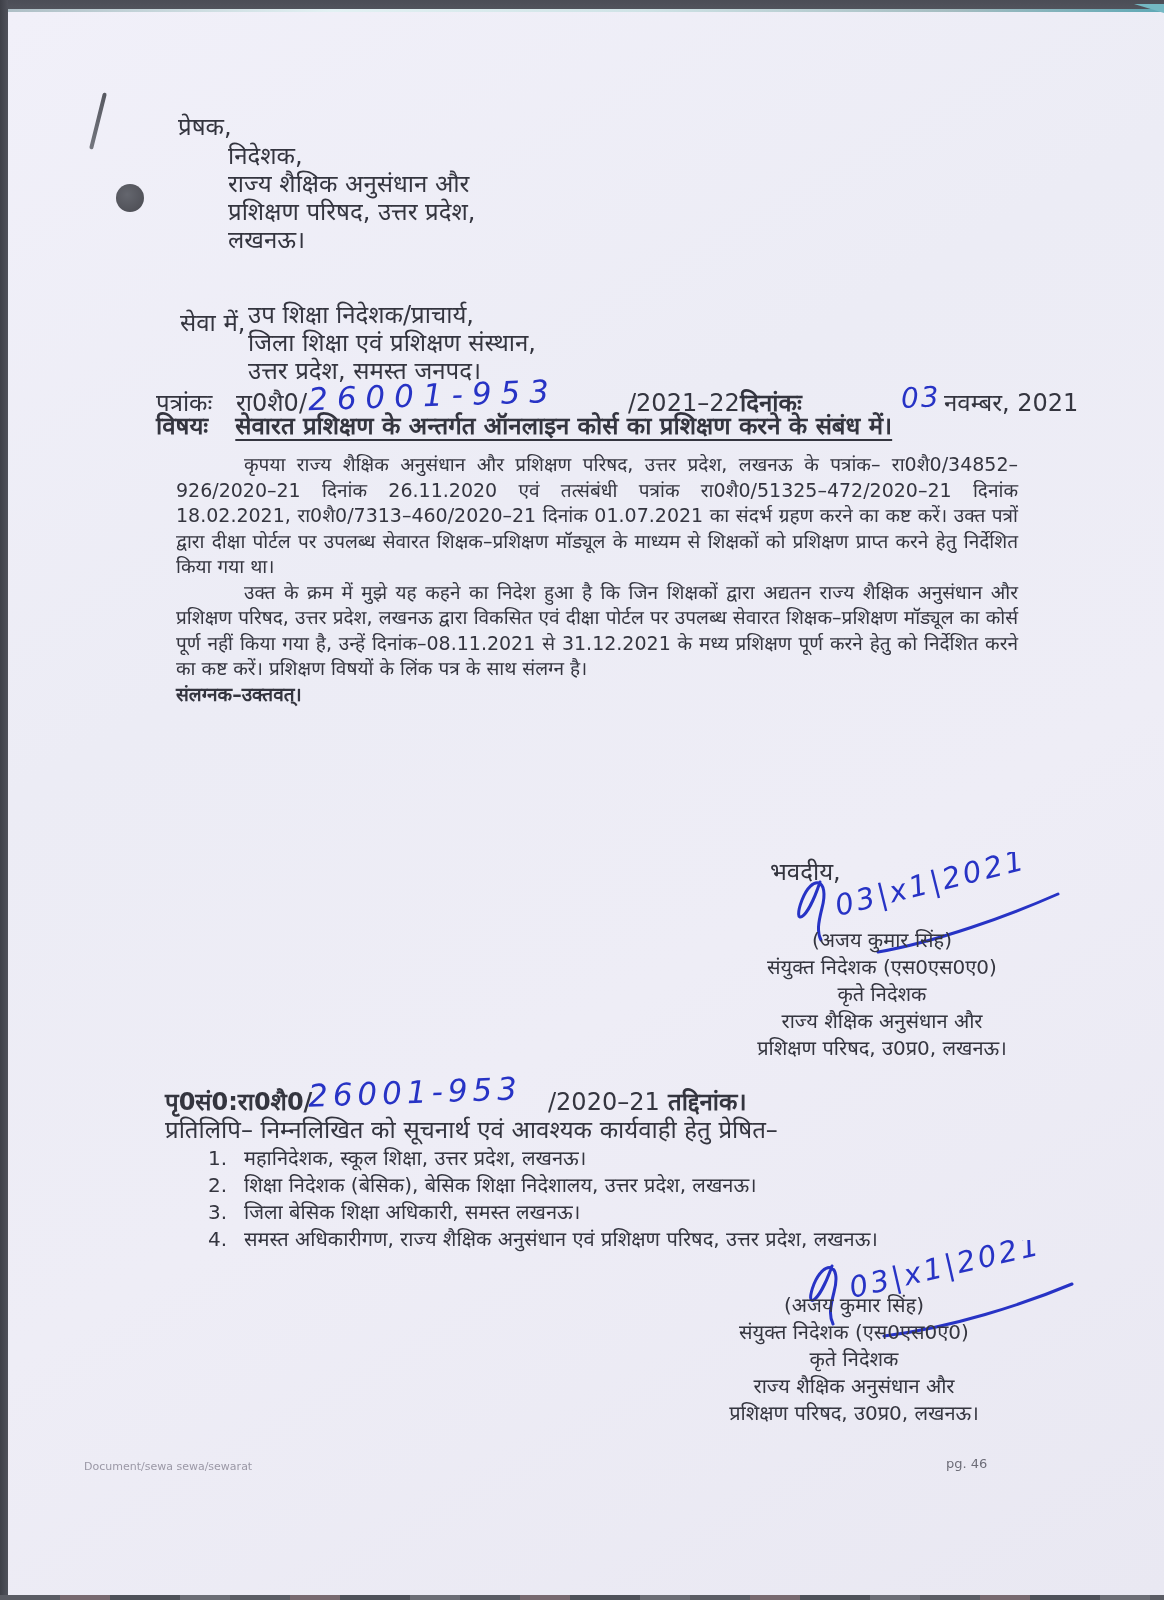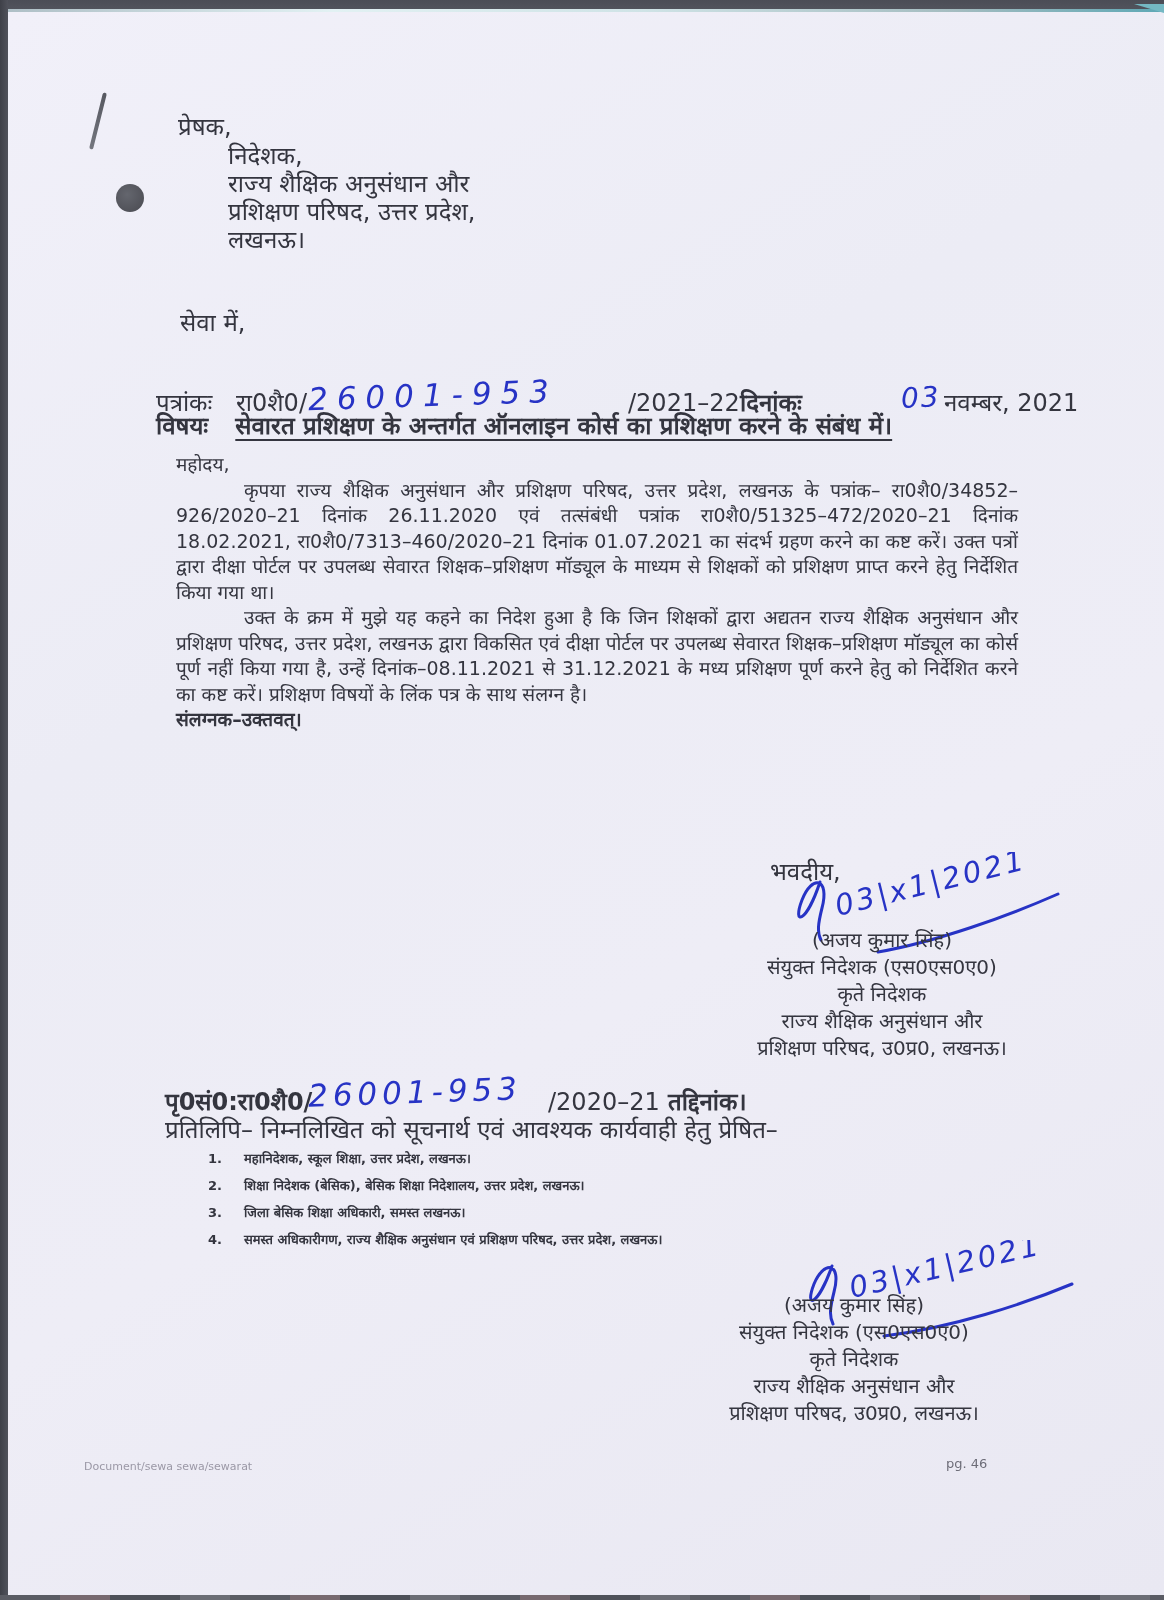--- a/index.html
+++ b/index.html
@@ -49,21 +49,21 @@
   .hw-day{font-size:28px;letter-spacing:2px;transform:rotate(-3deg);}
   .sig-block{text-align:center;font-size:20px;line-height:27px;}
   .sig-svg text{
     fill:#2733c5;font-size:29px;font-style:italic;letter-spacing:3px;
     font-family:"DejaVu Sans","Liberation Sans",sans-serif;
   }
   .sig-svg path{stroke:#2733c5;stroke-width:3;fill:none;stroke-linecap:round;}
   .copy-list{margin:0;padding:0;list-style:none;counter-reset:cl;}
   .copy-list li{
     counter-increment:cl;position:relative;padding-left:36px;
-    font-size:13px;line-height:27px;white-space:nowrap;font-weight:bold;
+    font-size:20px;line-height:27px;white-space:nowrap;
   }
   .copy-list li::before{content:counter(cl) ".";position:absolute;left:0;}
   .footer-small{font-size:11px;color:#9b98a6;}
   .footer-page{font-size:13px;color:#6d6d78;}
 </style>
 </head>
 <body>
 
 <div class="edge-top"></div>
 <div class="edge-left"></div>
@@ -75,38 +75,42 @@
 
   <div class="abs line" style="left:170px;top:101px;">प्रेषक,</div>
   <div class="abs" style="left:220px;top:130px;">
     <div class="line">निदेशक,</div>
     <div class="line">राज्य शैक्षिक अनुसंधान और</div>
     <div class="line">प्रशिक्षण परिषद, उत्तर प्रदेश,</div>
     <div class="line">लखनऊ।</div>
   </div>
 
   <div class="abs line" style="left:172px;top:260px;margin-top:37px;">सेवा में,</div>
+  <div class="abs" style="left:240px;top:289px;">
+    <div class="line">उप शिक्षा निदेशक/प्राचार्य,</div>
+    <div class="line">जिला शिक्षा एवं प्रशिक्षण संस्थान,</div>
+    <div class="line">उत्तर प्रदेश, समस्त जनपद।</div>
+  </div>
 
   <div class="abs" style="left:0;top:371px;width:100%;height:40px;">
     <span class="abs line" style="left:148px;top:6px;">पत्रांकः</span>
     <span class="abs line" style="left:228px;top:6px;">रा0शै0/</span>
     <span class="abs hw hw-num1" style="left:300px;top:-6px;">26001-953</span>
     <span class="abs line" style="left:620px;top:6px;">/2021–22</span>
     <span class="abs line bold" style="left:732px;top:6px;">दिनांकः</span>
     <span class="abs hw hw-day" style="left:893px;top:-2px;">03</span>
     <span class="abs line" style="left:936px;top:6px;">नवम्बर, 2021</span>
   </div>
 
   <div class="abs" style="left:148px;top:400px;width:900px;">
     <span class="line bold">विषयः</span>
     <span class="line subject-text" style="margin-left:22px;">सेवारत प्रशिक्षण के अन्तर्गत ऑनलाइन कोर्स का प्रशिक्षण करने के संबंध में।</span>
   </div>
 
   <div class="abs body-text" style="left:168px;top:440px;width:842px;">
-    <p>महोदय,</p>
     <p class="indent">कृपया राज्य शैक्षिक अनुसंधान और प्रशिक्षण परिषद, उत्तर प्रदेश, लखनऊ के पत्रांक– रा0शै0/34852–926/2020–21 दिनांक 26.11.2020 एवं तत्संबंधी पत्रांक रा0शै0/51325–472/2020–21 दिनांक 18.02.2021, रा0शै0/7313–460/2020–21 दिनांक 01.07.2021 का संदर्भ ग्रहण करने का कष्ट करें। उक्त पत्रों द्वारा दीक्षा पोर्टल पर उपलब्ध सेवारत शिक्षक–प्रशिक्षण मॉड्यूल के माध्यम से शिक्षकों को प्रशिक्षण प्राप्त करने हेतु निर्देशित किया गया था।</p>
     <p class="indent">उक्त के क्रम में मुझे यह कहने का निदेश हुआ है कि जिन शिक्षकों द्वारा अद्यतन राज्य शैक्षिक अनुसंधान और प्रशिक्षण परिषद, उत्तर प्रदेश, लखनऊ द्वारा विकसित एवं दीक्षा पोर्टल पर उपलब्ध सेवारत शिक्षक–प्रशिक्षण मॉड्यूल का कोर्स पूर्ण नहीं किया गया है, उन्हें दिनांक–08.11.2021 से 31.12.2021 के मध्य प्रशिक्षण पूर्ण करने हेतु को निर्देशित करने का कष्ट करें। प्रशिक्षण विषयों के लिंक पत्र के साथ संलग्न है।</p>
     <p><span class="enclosure-text">संलग्नक–उक्तवत्।</span></p>
   </div>
 
   <div class="abs line" style="left:762px;top:826px;margin-top:20px;">भवदीय,</div>
 
   <div class="abs" style="left:778px;top:840px;">
     <svg class="sig-svg" width="280" height="110" viewBox="0 0 280 110">
       <path d="M34,30 C20,72 6,74 16,48 C26,22 44,26 36,56 C32,72 31,80 35,88"></path>

